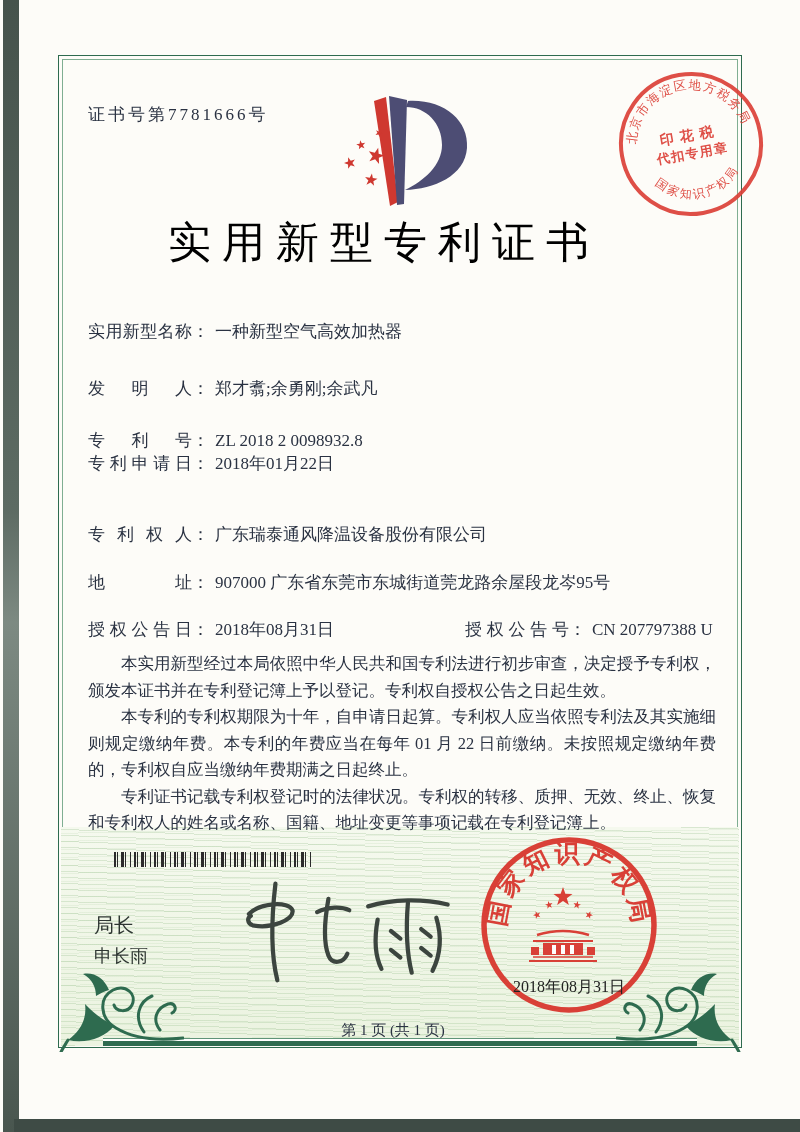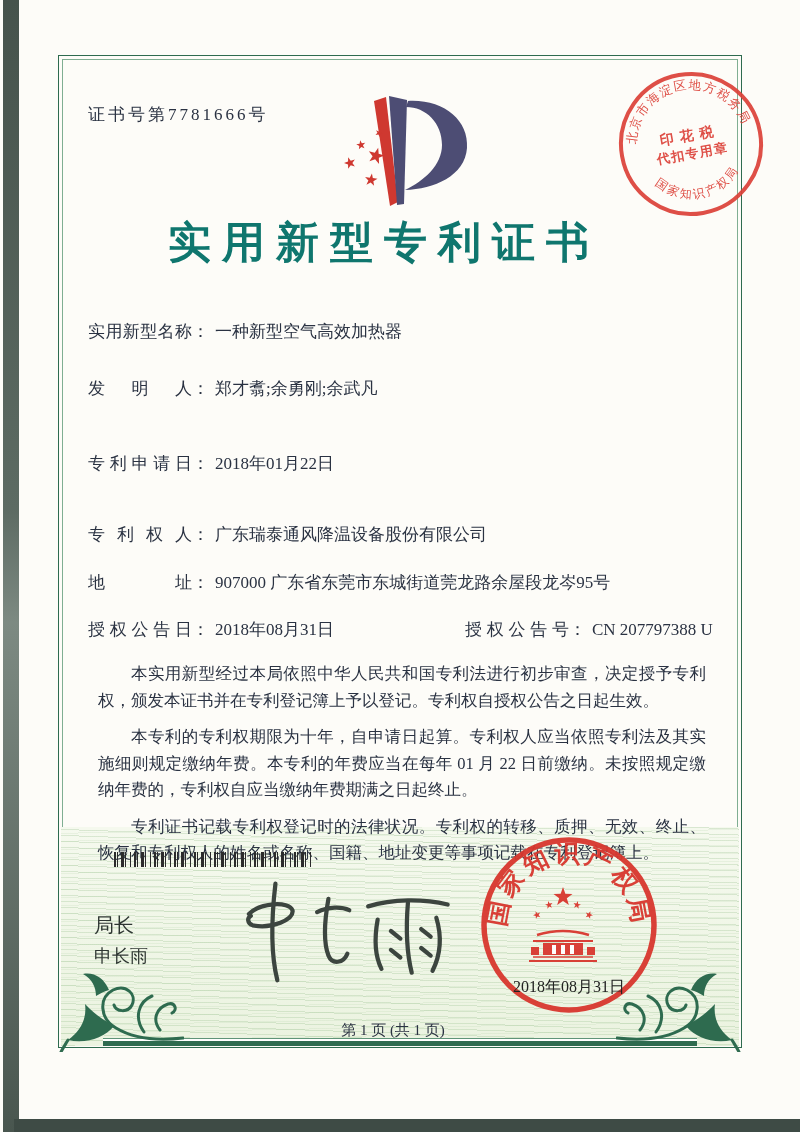--- a/index.html
+++ b/index.html
@@ -20,28 +20,28 @@
            linear-gradient(180deg,#f5f9ee 0%,#ebf3e0 100%);}
   .bottom-line{position:absolute;left:103px;top:1041px;width:594px;height:5px;background:#2e6b4f;
                box-shadow:0 -2px 0 #fff,0 -3px 0 #5f9478;}
   .flourish{position:absolute;top:966px;width:128px;height:86px;}
   .flourish.right{transform:scaleX(-1);}
   
   .cert-no{position:absolute;left:88px;top:103px;font-size:17px;letter-spacing:3px;}
   .logo{position:absolute;left:317px;top:92px;width:166px;height:118px;}
   .tax-stamp{position:absolute;left:616px;top:69px;width:150px;height:150px;transform:rotate(-10deg);opacity:.92;}
   .title{position:absolute;left:58px;top:214px;width:652px;text-align:center;
-         font-size:43px;font-weight:bold;letter-spacing:11px;color:#0f766e;}
+         font-size:43px;font-weight:normal;letter-spacing:11px;color:#000000;}
   
   .frow{position:absolute;left:88px;font-size:17px;white-space:nowrap;}
   .flabel{display:inline-block;width:104px;text-align:justify;text-align-last:justify;}
   .fcolon{margin-right:6px;}
   
   .body-text{position:absolute;left:88px;top:651px;width:628px;font-size:16.5px;line-height:26.5px;text-align:justify;}
-  .body-text p{margin:10px;text-indent:2em;}
+  .body-text p{margin:0;text-indent:2em;}
   
   .barcode{position:absolute;left:114px;top:852px;width:198px;height:15px;
            background:repeating-linear-gradient(90deg,#2b2b2b 0 2px,rgba(0,0,0,0) 2px 3px,#2b2b2b 3px 4px,rgba(0,0,0,0) 4px 7px,#2b2b2b 7px 10px,rgba(0,0,0,0) 10px 11px,#2b2b2b 11px 12px,rgba(0,0,0,0) 12px 16px,#2b2b2b 16px 17px,rgba(0,0,0,0) 17px 20px);}
   .sig-title{position:absolute;left:94px;top:912px;font-size:20px;font-family:"Liberation Sans","DejaVu Sans",sans-serif;color:#2e3632;}
   .sig-name{position:absolute;left:94px;top:944px;font-size:18px;font-family:"Liberation Sans","DejaVu Sans",sans-serif;color:#2e3632;}
   .signature{position:absolute;left:220px;top:878px;width:250px;height:106px;}
   .seal{position:absolute;left:479px;top:835px;width:180px;height:180px;opacity:.95;}
   .seal-date{position:absolute;left:479px;top:977px;width:180px;text-align:center;font-size:16px;color:#222;z-index:6;}
   .footer{position:absolute;left:58px;top:1021px;width:670px;text-align:center;font-size:15px;}
   svg{display:block;}
@@ -116,20 +116,23 @@
     </text>
   </svg>
 
   <div class="title">实用新型专利证书</div>
 
   <div class="frow" style="top:320px">
     <span class="flabel">实用新型名称</span><span class="fcolon">：</span><span>一种新型空气高效加热器</span>
   </div>
   <div class="frow" style="top:377px">
     <span class="flabel">发明人</span><span class="fcolon">：</span><span>郑才翥;余勇刚;余武凡</span>
+  </div>
+  <div class="frow" style="top:429px">
+    <span class="flabel">专利号</span><span class="fcolon">：</span><span>ZL 2018 2 0098932.8</span>
   </div>
   <div class="frow" style="top:452px">
     <span class="flabel">专利申请日</span><span class="fcolon">：</span><span>2018年01月22日</span>
   </div>
   <div class="frow" style="top:523px">
     <span class="flabel">专利权人</span><span class="fcolon">：</span><span>广东瑞泰通风降温设备股份有限公司</span>
   </div>
   <div class="frow" style="top:571px">
     <span class="flabel">地址</span><span class="fcolon">：</span><span>907000 广东省东莞市东城街道莞龙路余屋段龙岑95号</span>
   </div>

